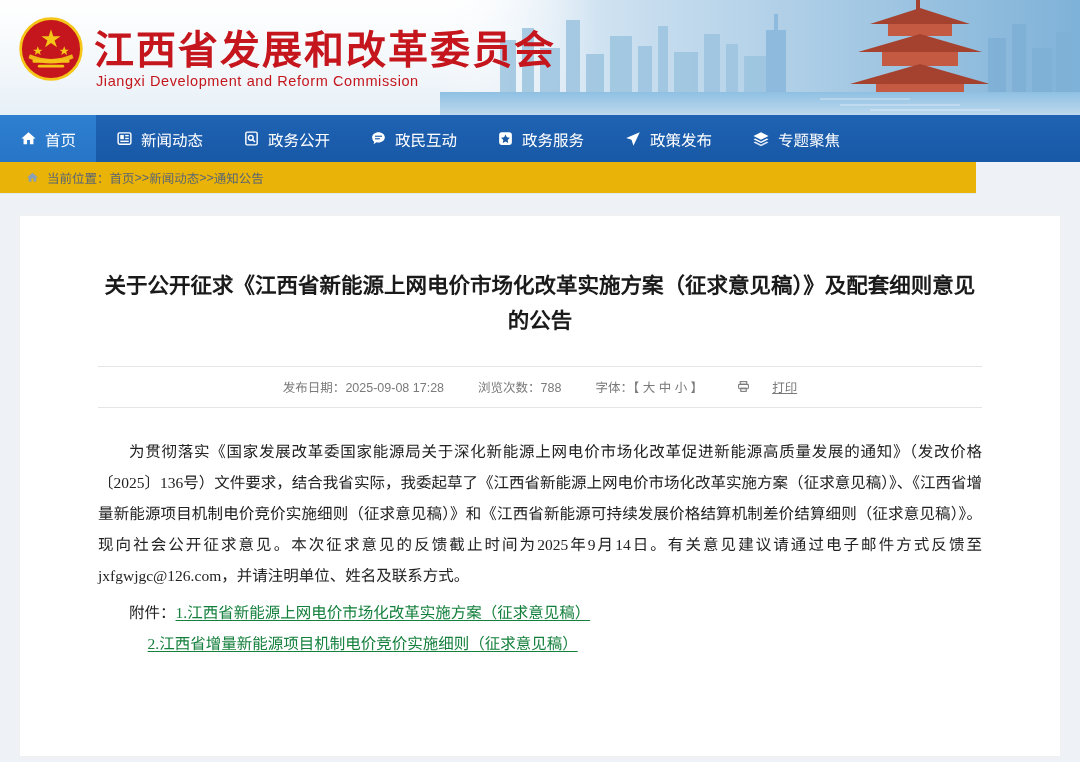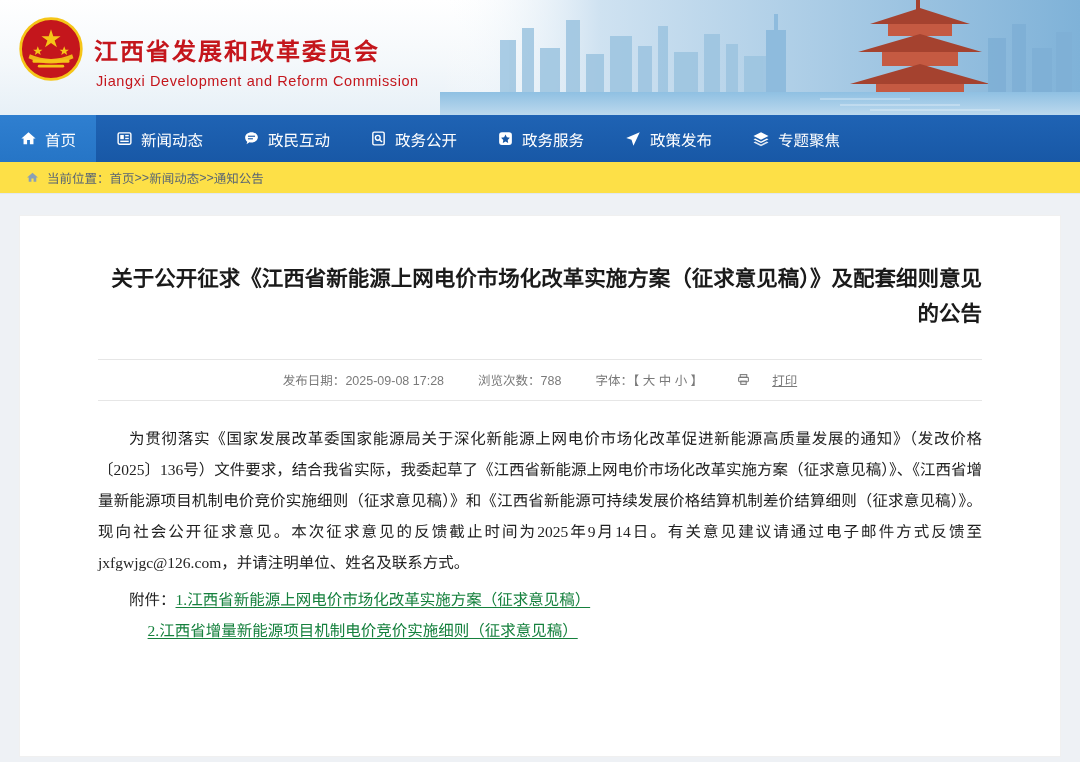--- a/index.html
+++ b/index.html
@@ -40,22 +40,22 @@
     right: 0; top: 0;
     width: 640px; height: 115px;
   }
   .emblem {
     position: absolute;
     left: 18px; top: 16px;
     width: 66px; height: 66px;
   }
   .title-cn {
     position: absolute;
-    left: 94px; top: 32px;
-    font-size: 24px;
+    left: 94px; top: 18px;
+    font-size: 40px;
     font-weight: bold;
     letter-spacing: 2px;
     color: #c4161c;
     font-family: "DejaVu Sans", "Liberation Sans", sans-serif;
     white-space: nowrap;
   }
   .title-en {
     position: absolute;
     left: 96px; top: 60px;
     font-size: 14.5px;
@@ -85,23 +85,23 @@
     cursor: pointer;
     white-space: nowrap;
   }
   .nav-item.active {
     background: linear-gradient(180deg, #2f7fd0 0%, #2675c6 100%);
   }
   .nav-item svg { display: block; }
 
   
   .crumb-bar {
-    width: 1080px;
+    width: 976px;
     height: 32px;
-    background: #fde047;
+    background: #eab308;
     border-bottom: 1px solid #e2e8ef;
     display: flex;
     align-items: center;
     padding-left: 26px;
     box-sizing: border-box;
     font-size: 12.5px;
     color: #5a6673;
   }
   .crumb-home-icon { margin-right: 8px; display: block; }
   .crumb-bar a { color: #5a6673; text-decoration: none; }
@@ -117,36 +117,36 @@
     width: 1040px;
     min-height: 540px;
     box-sizing: border-box;
     padding: 42px 78px 20px 78px;
     box-shadow: 0 0 0 1px #f0f0f0;
   }
   .art-title {
     font-size: 21.5px;
     font-weight: bold;
     line-height: 1.65;
-    text-align: right;
+    text-align: center;
     color: #1a1a1a;
-    margin: 4px 0 26px 0;
+    margin: 11px 0 26px 0;
     font-family: Liberation Serif, serif;
   }
   .meta {
     border-top: 1px solid #e6e6e6;
     border-bottom: 1px solid #e6e6e6;
     height: 40px;
     display: flex;
     align-items: center;
     justify-content: center;
     gap: 34px;
     font-size: 12.5px;
     color: #7a7a7a;
-    margin-bottom: 22px;
+    margin-bottom: 28px;
   }
   .meta .fs-opts { color: #7a7a7a; }
   .meta .print { display: inline-flex; align-items: center; gap: 22px; cursor: pointer; text-decoration: underline; }
 
   .body-text {
     font-size: 15.5px;
     line-height: 2.0;
     color: #222;
     text-align: justify;
     font-family: Liberation Serif, serif;
@@ -265,34 +265,34 @@
       <rect x="6" y="7" width="5" height="6" fill="#ffffff"></rect>
       <rect x="13" y="7" width="5" height="2" fill="#ffffff"></rect>
       <rect x="13" y="11" width="5" height="2" fill="#ffffff"></rect>
       <rect x="6" y="15" width="12" height="2" fill="#ffffff"></rect>
     </svg>
     <span>新闻动态</span>
   </div>
 
   <div class="nav-item">
     <svg width="17" height="17" viewBox="0 0 24 24" aria-hidden="true">
+      <rect x="4" y="3" width="16" height="18" rx="2" fill="none" stroke="#ffffff" stroke-width="2"></rect>
+      <circle cx="11" cy="11" r="3.4" fill="none" stroke="#ffffff" stroke-width="2"></circle>
+      <line x1="13.6" y1="13.6" x2="17" y2="17" stroke="#ffffff" stroke-width="2"></line>
+    </svg>
+    <span>政务公开</span>
+  </div>
+
+  <div class="nav-item">
+    <svg width="17" height="17" viewBox="0 0 24 24" aria-hidden="true">
       <path d="M12 3c5 0 9 3.3 9 7.4 0 4.1-4 7.4-9 7.4-1 0-2-.13-2.9-.37L5 20l1-3.3C4.1 15.4 3 13.1 3 10.4 3 6.3 7 3 12 3z" fill="#ffffff"></path>
       <rect x="7" y="8" width="10" height="1.6" fill="#1858a6"></rect>
       <rect x="7" y="11.6" width="7" height="1.6" fill="#1858a6"></rect>
     </svg>
     <span>政民互动</span>
-  </div>
-
-  <div class="nav-item">
-    <svg width="17" height="17" viewBox="0 0 24 24" aria-hidden="true">
-      <rect x="4" y="3" width="16" height="18" rx="2" fill="none" stroke="#ffffff" stroke-width="2"></rect>
-      <circle cx="11" cy="11" r="3.4" fill="none" stroke="#ffffff" stroke-width="2"></circle>
-      <line x1="13.6" y1="13.6" x2="17" y2="17" stroke="#ffffff" stroke-width="2"></line>
-    </svg>
-    <span>政务公开</span>
   </div>
 
   <div class="nav-item">
     <svg width="17" height="17" viewBox="0 0 24 24" aria-hidden="true">
       <rect x="3" y="3" width="18" height="18" rx="4" fill="#ffffff"></rect>
       <polygon points="12,6.5 13.9,10.4 18.2,11 15.1,14 15.8,18.2 12,16.2 8.2,18.2 8.9,14 5.8,11 10.1,10.4" fill="#1858a6"></polygon>
     </svg>
     <span>政务服务</span>
   </div>
 

